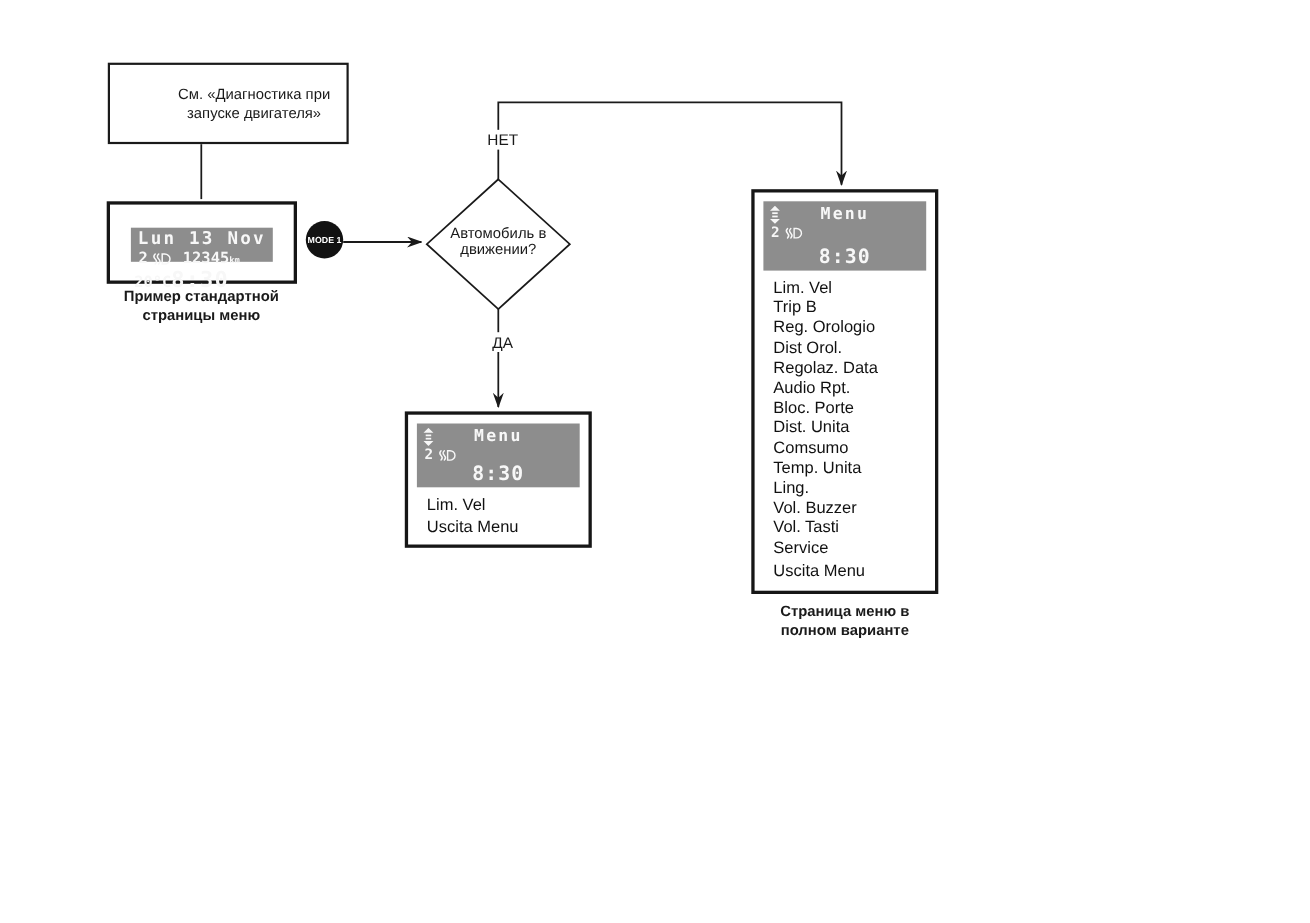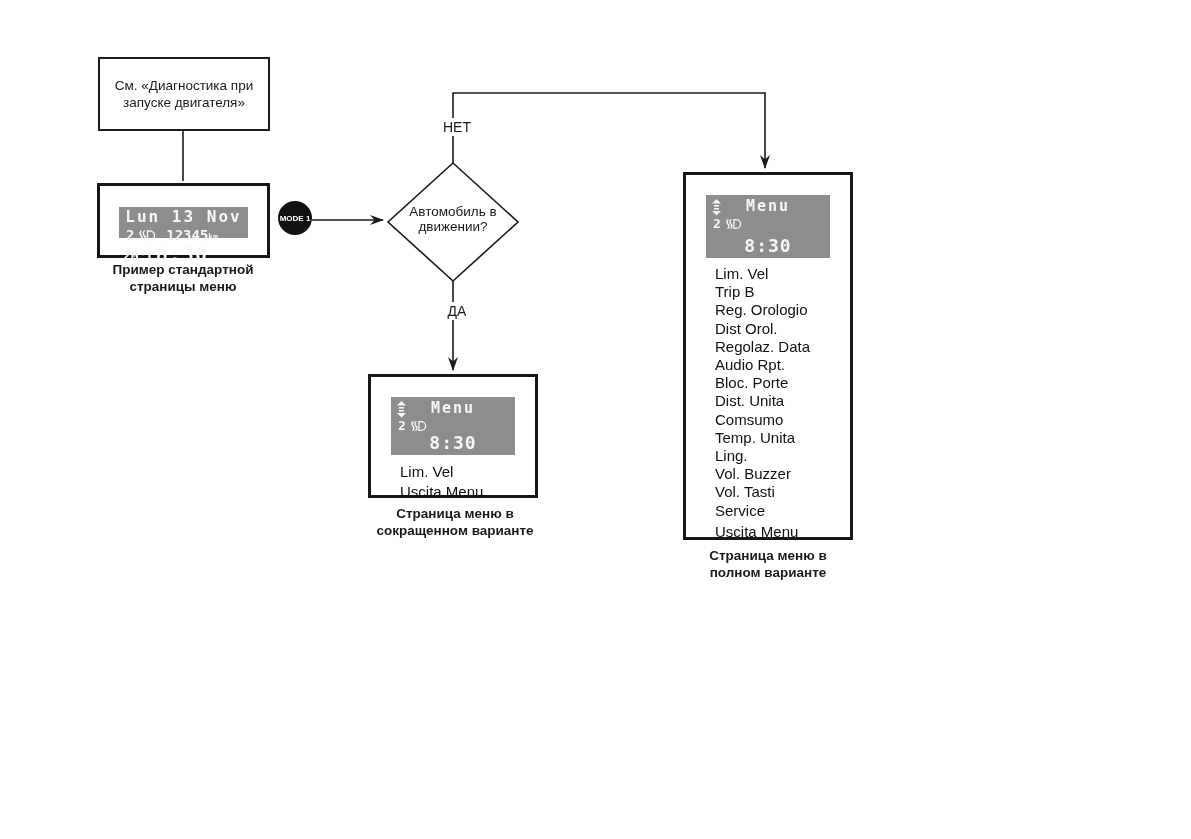--- a/index.html
+++ b/index.html
@@ -16,21 +16,21 @@
   .connectors path{stroke:var(--line);stroke-width:1.6;fill:none;}
   .connectors polygon.diamond{fill:#ffffff;stroke:var(--line);stroke-width:1.6;}
   .connectors marker path{fill:var(--line);stroke:none;}
 
   .abs{position:absolute;}
 
   
   .ref-box{
     left:98px;top:57px;width:168px;height:70px;border:2px solid var(--line);
     display:flex;align-items:center;justify-content:center;text-align:center;
-    font-size:13.5px;line-height:17px;background:#fff;
+    font-size:13.5px;line-height:17px;background:#fff;padding-left:47px;
   }
   .ref-box span{display:block;width:140px;}
 
   
   .screen{border:3px solid #161616;background:#fff;box-sizing:border-box;}
   .screen-inner{background:var(--screen-bg);width:100%;height:100%;box-sizing:border-box;position:relative;}
   .digital{font-family:"DejaVu Sans Mono", monospace;font-weight:bold;color:var(--screen-text);}
 
   
   .std-screen{left:97px;top:183px;width:173px;height:75px;padding:19px;}
@@ -54,21 +54,21 @@
     font-size:8px;font-weight:bold;letter-spacing:0;white-space:nowrap;
   }
 
   
   .branch-label{background:#fff;font-size:14px;text-align:center;padding:1px 3px;}
   .label-no{left:433px;top:118px;width:42px;}
   .label-yes{left:435px;top:302px;width:38px;}
   .diamond-text{left:388px;top:204px;width:130px;text-align:center;font-size:13.5px;line-height:15px;}
 
   
-  .menu-screen{padding:20px;}
+  .menu-screen{padding:8px;}
   .short-menu{left:368px;top:374px;width:170px;height:124px;}
   .full-menu{left:683px;top:172px;width:170px;height:368px;}
   .menu-header{background:var(--screen-bg);position:relative;}
   .short-menu .menu-header{height:58px;}
   .full-menu .menu-header{height:63px;}
   .menu-title{position:absolute;top:2px;left:0;width:100%;text-align:center;font-size:15px;letter-spacing:2px;}
   .menu-lamp{position:absolute;left:7px;top:21px;font-size:13px;}
   .menu-time{position:absolute;bottom:2px;left:0;width:100%;text-align:center;font-size:18px;letter-spacing:1px;}
   .scroll-ic{position:absolute;left:5px;top:4px;}
   .menu-list{padding:7px 0 0 9px;font-size:15px;color:#111;}
@@ -153,21 +153,20 @@
           </g>
         </svg>
       </div>
       <div class="digital menu-time">8:30</div>
     </div>
     <div class="menu-list">
         <div class="menu-item">Lim. Vel</div>
         <div class="menu-item">Uscita Menu</div>
       </div>
   </div>
-  <div class="abs caption cap-short">Страница меню в сокращенном варианте</div>
 
   <div class="abs screen menu-screen full-menu">
     <div class="menu-header">
       <svg class="scroll-ic" width="11" height="17" viewBox="0 0 11 17">
         <g fill="#f7f7f7">
           <polygon points="5.5,0 10,4.5 1,4.5"></polygon>
           <rect x="3" y="6" width="5" height="1.6"></rect>
           <rect x="3" y="9" width="5" height="1.6"></rect>
           <polygon points="1,12 10,12 5.5,16.5"></polygon>
         </g>

